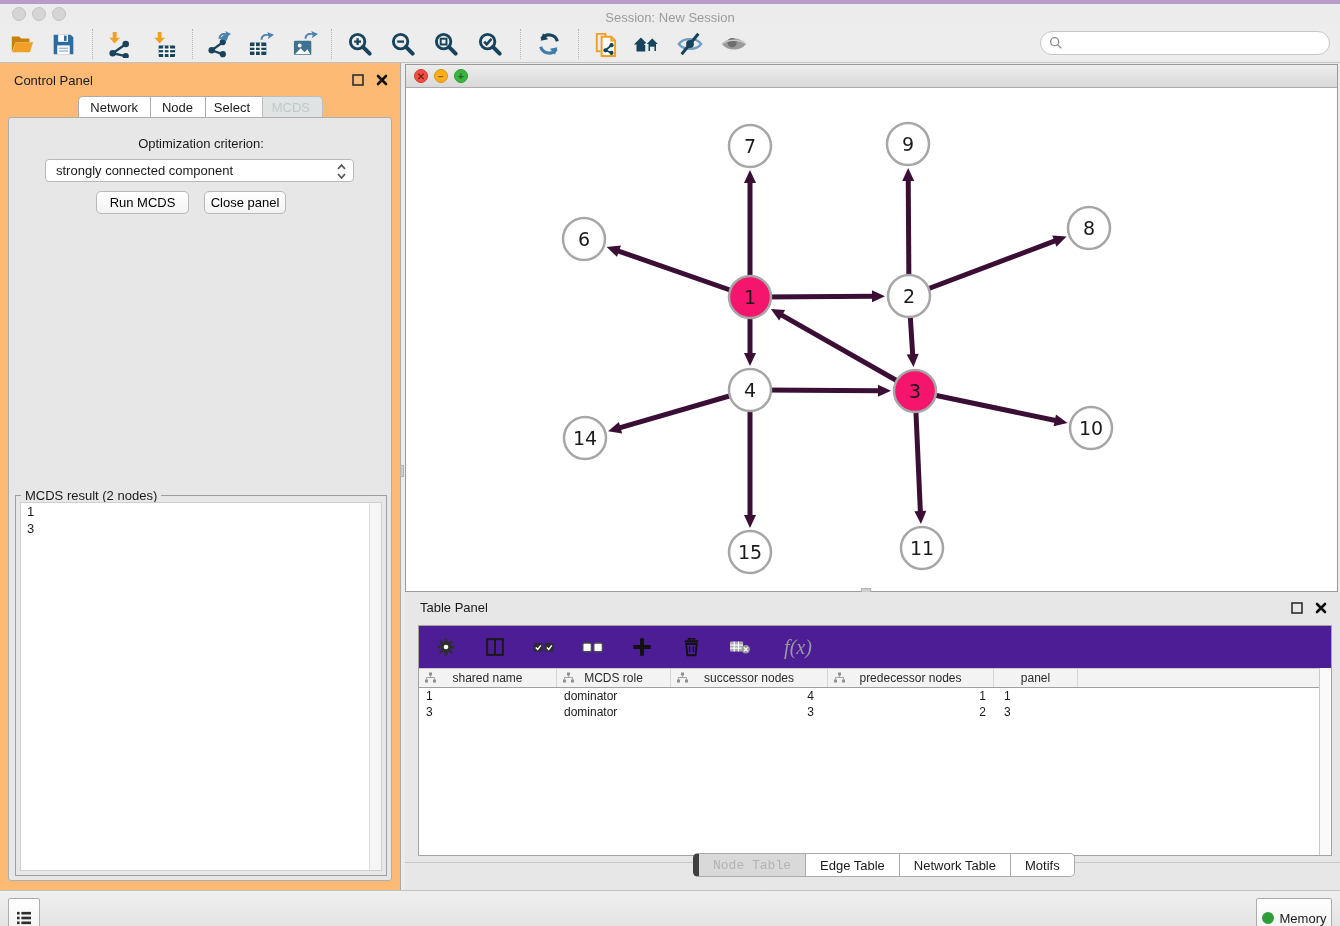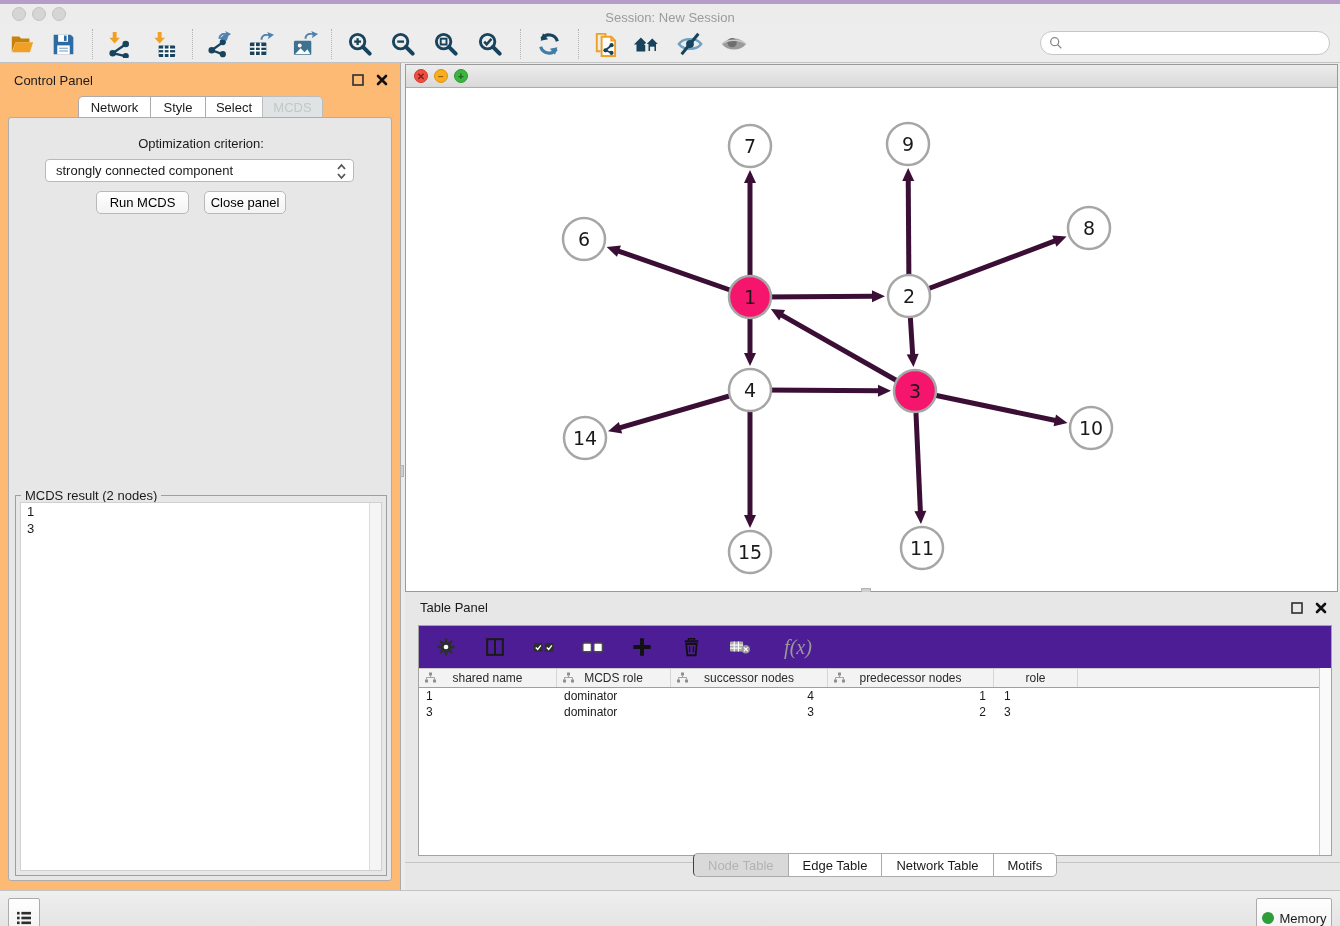--- a/index.html
+++ b/index.html
@@ -19,21 +19,21 @@
   .tb-btn { top:5px; width:28px; height:28px; display:flex; align-items:center; justify-content:center; cursor:pointer; }
   .tb-sep { top:4px; width:1px; height:30px; border-left:1px dotted #B5B5B5; }
   .searchbox { right:10px; top:6px; width:290px; height:24px; background:#fff; border:1px solid #C6C6C6; border-radius:12px; display:flex; align-items:center; padding-left:8px; }
   .searchbox input { border:none; outline:none; flex:1; font-size:13px; background:transparent; margin-left:5px; font-family:"Liberation Sans",sans-serif; }
 
   
   .control-panel { left:0; top:63px; width:401px; height:827px; background:#fdba74; border-right:1px solid #ABABAB; }
   .cp-title { left:14px; top:10px; font-size:13px; color:#1a1a1a; }
   .panel-icon { top:11px; width:12px; height:12px; cursor:pointer; }
   .tabs-row { left:0; top:33px; width:401px; height:21px; }
-  .tab { height:21px; border:1px solid #ABABAB; border-bottom:none; background:#fff; font-size:13px; display:inline-flex; align-items:center; justify-content:center; padding:0 12px; cursor:pointer; position:absolute; top:0; }
+  .tab { height:21px; border:1px solid #ABABAB; border-bottom:none; background:#fff; font-size:13px; display:inline-flex; align-items:center; justify-content:flex-end; padding:0 12px; cursor:pointer; position:absolute; top:0; }
   .tab.disabled-selected { background:#DFE3E3; color:#C0C8C8; border-color:#BDBDBD; border-radius:0 5px 0 0; }
   .tab.first { border-radius:5px 0 0 0; }
   .cp-content { left:8px; top:54px; width:384px; height:764px; border:1px solid #ADADAD; border-radius:3px; background:#E7E7E7; }
   .opt-label { left:0; top:18px; width:384px; text-align:center; font-size:13px; }
   .cp-select { left:36px; top:41px; width:309px; height:23px; background:#fff; border:1px solid #B9B9B9; border-radius:4px; display:flex; align-items:center; padding:0 22px 0 10px; cursor:pointer; }
   .cp-select .chevrons { position:absolute; right:6px; top:3px; }
   .btn { background:linear-gradient(#ffffff,#F3F3F3); border:1px solid #B9B9B9; border-radius:5px; height:23px; font-size:13px; display:inline-flex; align-items:center; justify-content:center; cursor:pointer; font-family:"Liberation Sans",sans-serif; position:absolute; }
   .fieldset { left:6px; top:377px; width:372px; height:381px; border:1px solid #9F9F9F; }
   .fieldset .legend { position:absolute; top:-8px; left:5px; background:#E7E7E7; padding:0 4px; font-size:13px; }
   .result-area { position:absolute; left:4px; top:6px; right:4px; bottom:4px; background:#fff; border:1px solid #D0D0D0; }
@@ -63,21 +63,21 @@
   .th .tree-ic { position:absolute; left:5px; top:3px; }
   .trow { left:0; top:62px; width:900px; height:16px; display:flex; font-size:12px; }
   .trow.r2 { top:78px; }
   .td { height:16px; display:flex; align-items:center; }
   .td.left { justify-content:flex-start; padding-left:7px; }
   .td.right { justify-content:flex-end; padding-right:14px; }
   .tp-scroll { left:900px; top:42px; width:12px; height:187px; background:#FAFAFA; border-left:1px solid #C9C9C9; }
   .tp-divider { left:0px; top:270px; width:935px; height:1px; background:#C6C6C6; }
   .bottom-tabs { left:288px; top:261px; height:24px; display:flex; }
   .btab { height:24px; border:1px solid #ABABAB; border-left:none; background:#fff; display:flex; align-items:center; padding:0 14px; font-size:13px; cursor:pointer; }
-  .btab.first { border-left:1px solid #404040; border-radius:5px 0 0 5px; }
+  .btab.first { border-left:6px solid #404040; border-radius:5px 0 0 5px;font-family:Liberation Mono, monospace; }
   .btab.last { border-radius:0 5px 5px 0; }
   .btab.selected { background:#D9D9D9; color:#B3B3B3; }
 
   
   .statusbar { left:0; top:890px; width:1340px; height:36px; background:linear-gradient(#EFEFEF,#E4E4E4); border-top:1px solid #C3C3C3; }
   .sb-btn { top:7px; height:40px; background:linear-gradient(#ffffff,#F0F0F0); border:1px solid #ACACAC; border-radius:2px; display:flex; align-items:center; justify-content:center; cursor:pointer; font-size:13px; gap:6px; }
   .mem-dot { width:12px; height:12px; border-radius:50%; background:#2C9D39; display:inline-block; }
 
   .grip { background:#CFCFCF; border:1px solid #B3B3B3; }
 </style>
@@ -266,21 +266,21 @@
   <div class="abs panel-icon" style="right:12px">
     <svg width="12" height="12" viewBox="0 0 12 12">
         <path d="M2 2 L10 10 M10 2 L2 10" stroke="#111" stroke-width="2.6" stroke-linecap="round"></path>
       </svg>
   </div>
   <div class="abs tabs-row">
     <div class="tab first" style="left:78px; width:73px">
         <span>Network</span>
       </div>
     <div class="tab" style="left:150px; width:56px">
-        <span>Style</span>
+        <span>Node</span>
       </div>
     <div class="tab" style="left:205px; width:58px">
         <span>Select</span>
       </div>
     <div class="tab disabled-selected" style="left:262px; width:61px">
         <span>MCDS</span>
       </div>
   </div>
   <div class="abs cp-content">
     <div class="abs cp-select">
@@ -497,21 +497,21 @@
               <g fill="#8F8F8F">
                 <rect x="10" y="1" width="6" height="6"></rect>
                 <rect x="2" y="15" width="6" height="6"></rect>
                 <rect x="18" y="15" width="6" height="6"></rect>
               </g>
               <path d="M13 7 v4 M5 15 v-4 h16 v4" fill="none" stroke="#8F8F8F" stroke-width="1.6"></path>
             </svg></span>
         <span>predecessor nodes</span>
       </div>
       <div class="th" style="width:84px">
-        <span>role</span>
+        <span>panel</span>
       </div>
       <div class="th" style="flex:1; border-right:none"></div>
     </div>
 
     <div class="abs trow">
       <div class="td left" style="width:138px">1</div>
       <div class="td left" style="width:114px">dominator</div>
       <div class="td right" style="width:157px">4</div>
       <div class="td right" style="width:166px; padding-right:8px">1</div>
       <div class="td left" style="width:84px; padding-left:10px">1</div>

